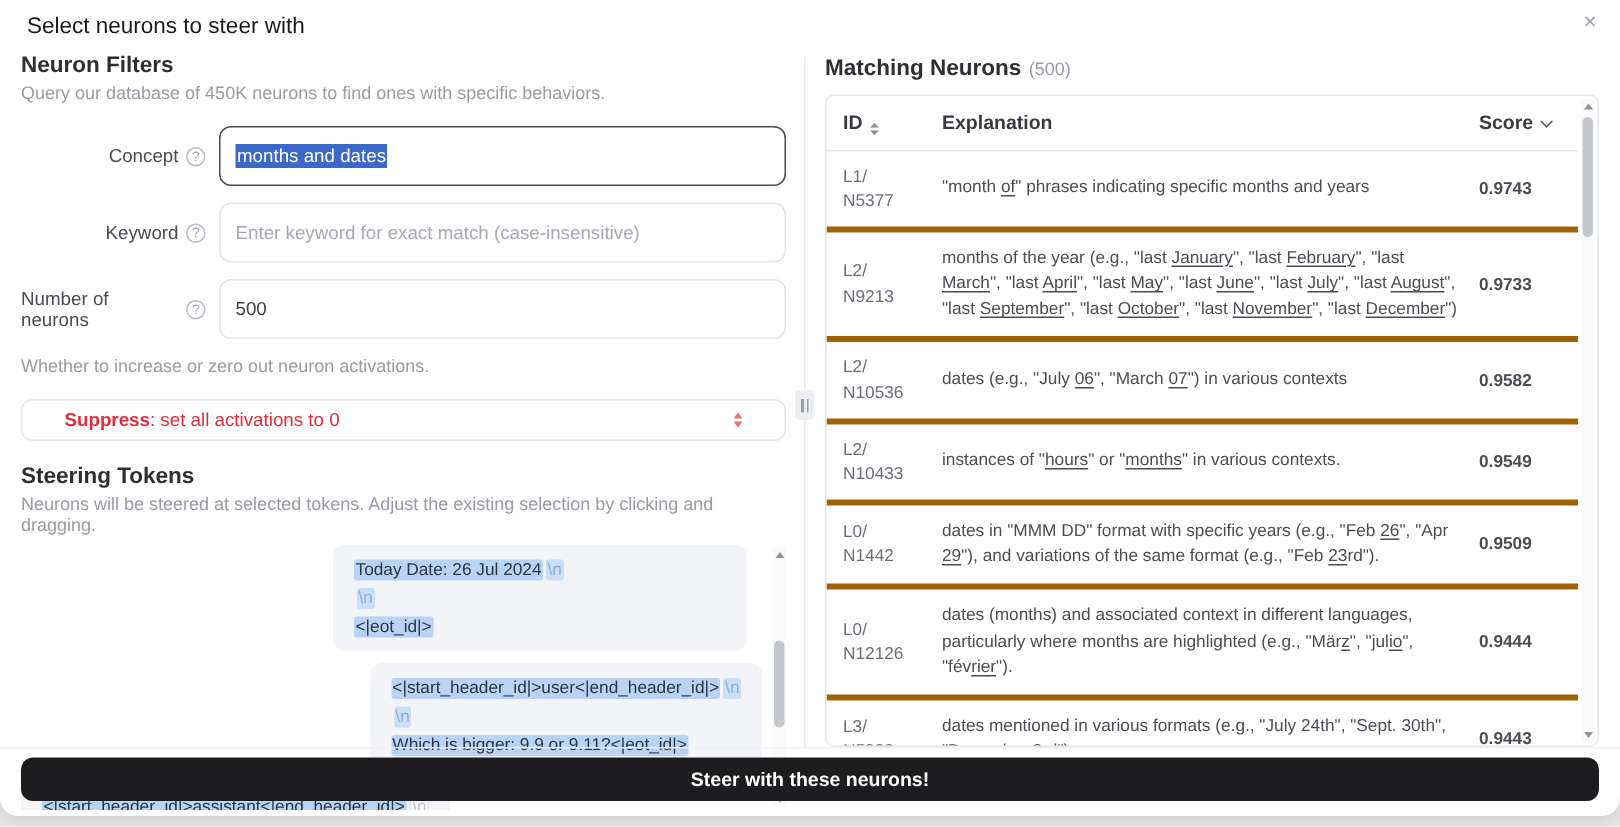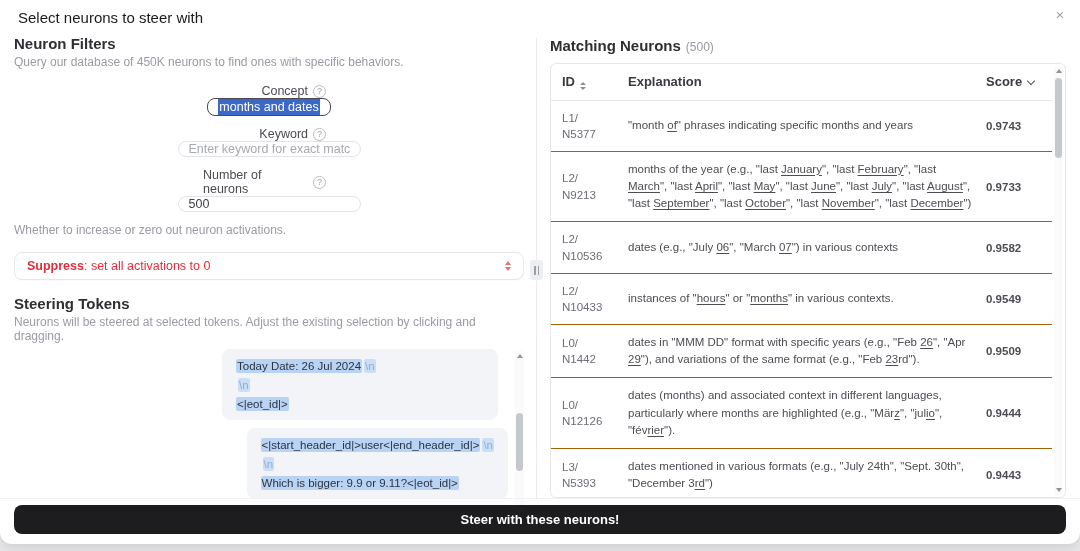--- a/index.html
+++ b/index.html
@@ -16,36 +16,36 @@
     background:#fff; border-radius:0 0 12px 12px;
     box-shadow:0 4px 14px rgba(0,0,0,.12);
   }
   .dialog-title { position:absolute; left:18px; top:9px; font-size:15px; font-weight:400; color:#1b1b1f; }
   .close-btn { position:absolute; right:11px; top:6px; font-size:15px; color:#9ca3af; cursor:pointer; width:18px; height:18px; text-align:center; line-height:18px; }
 
   
   .left-panel { position:absolute; left:14px; top:35px; width:510px; }
   .section-h { font-size:15px; font-weight:600; color:#2f2f33; margin-bottom:3px; }
   .section-d { font-size:12px; color:#9a9aa3; margin-bottom:15px; }
-  .form-row { display:flex; align-items:center; margin-bottom:11px;flex-direction:column; }
+  .form-row { display:flex; margin-bottom:11px; }
   .form-label { width:132px; display:flex; justify-content:flex-end; align-items:center; gap:5px; font-size:12.5px; color:#4b4b53; flex:none; padding-right:9px; }
   .help-icon { width:13px; height:13px; border:1px solid #b9bcc3; border-radius:50%; color:#9ca1a9; font-size:9px; line-height:11px; text-align:center; flex:none; }
   .input, .fake-input {
-    flex:1; height:28px; border:1px solid #e4e4e8; border-radius:8px;
+    flex:1; height:40px; border:1px solid #e4e4e8; border-radius:8px;
     padding:0 10px; font-size:12.5px; color:#3f3f46; background:#fff;
     font-family:"Liberation Sans","DejaVu Sans",sans-serif;
     display:flex; align-items:center; outline:none;
   }
   input.input::placeholder { color:#a7a9b1; }
   .fake-input.focused { border:1.5px solid #4a4a52; }
   .selection { background:#3c68c8; color:#fff; padding:1px 1px; }
   .mode-h { margin-top:15px; }
   .mode-select {
     height:28px; border:1px solid #e6e6ea; border-radius:8px; display:flex; align-items:center;
-    padding:0 12px; font-size:12.5px; color:#e12d39; cursor:pointer; box-shadow:0 1px 1px rgba(0,0,0,.02);
+    padding:0 28px; font-size:12.5px; color:#e12d39; cursor:pointer; box-shadow:0 1px 1px rgba(0,0,0,.02);
   }
   .mode-select b { font-weight:700; }
   .select-caret { margin-left:auto; display:flex; flex-direction:column; gap:2px; }
   .select-caret i { width:0; height:0; border-left:3.5px solid transparent; border-right:3.5px solid transparent; }
   .select-caret i.up { border-bottom:4px solid #e57373; }
   .select-caret i.down { border-top:4px solid #e57373; }
   .tokens-h { margin-top:15px; }
   .tokens-d { margin-bottom:6px; }
 
   .token-area { position:relative; height:177px; padding-right:14px; overflow:hidden; }
@@ -89,21 +89,21 @@
     display:grid; grid-template-columns:58px 1fr 66px; gap:8px; padding:10px 0 10px 11px;
     border-bottom:1px solid #e6e7ea; font-size:13px; font-weight:700; color:#3a3a40;
   }
   .sort-stack { display:inline-flex; flex-direction:column; gap:1.5px; margin-left:5px; vertical-align:1px; }
   .sort-stack i { width:0; height:0; border-left:3px solid transparent; border-right:3px solid transparent; }
   .sort-stack i.u { border-bottom:3.5px solid #8b8f97; }
   .sort-stack i.d { border-top:3.5px solid #8b8f97; }
   .chev-down { display:inline-block; width:6px; height:6px; border-right:1.5px solid #55565c; border-bottom:1.5px solid #55565c; transform:rotate(45deg); margin-left:6px; vertical-align:2px; }
   .t-row {
     display:grid; grid-template-columns:58px 1fr 66px; gap:8px; padding:9px 0 9px 11px;
-    border-bottom:1px solid #a16207; font-size:11.5px; color:#4c4d53; align-items:center;
+    border-bottom:4px solid #a16207; font-size:11.5px; color:#4c4d53; align-items:center;
   }
   .cell-id { color:#6b6e76; line-height:1.4; align-self:center; }
   .cell-ex { line-height:1.5; padding-right:6px; }
   .cell-ex u { text-underline-offset:2px; }
   .cell-score { align-self:center;font-weight:bold; }
   .table-scroll { right:2px; top:2px; bottom:2px; }
   .table-scroll .thumb { top:12px; height:80px; }
 
   
   .footer-divider { position:absolute; left:0; right:0; top:498px; height:1px; background:#f0f0f2; }

